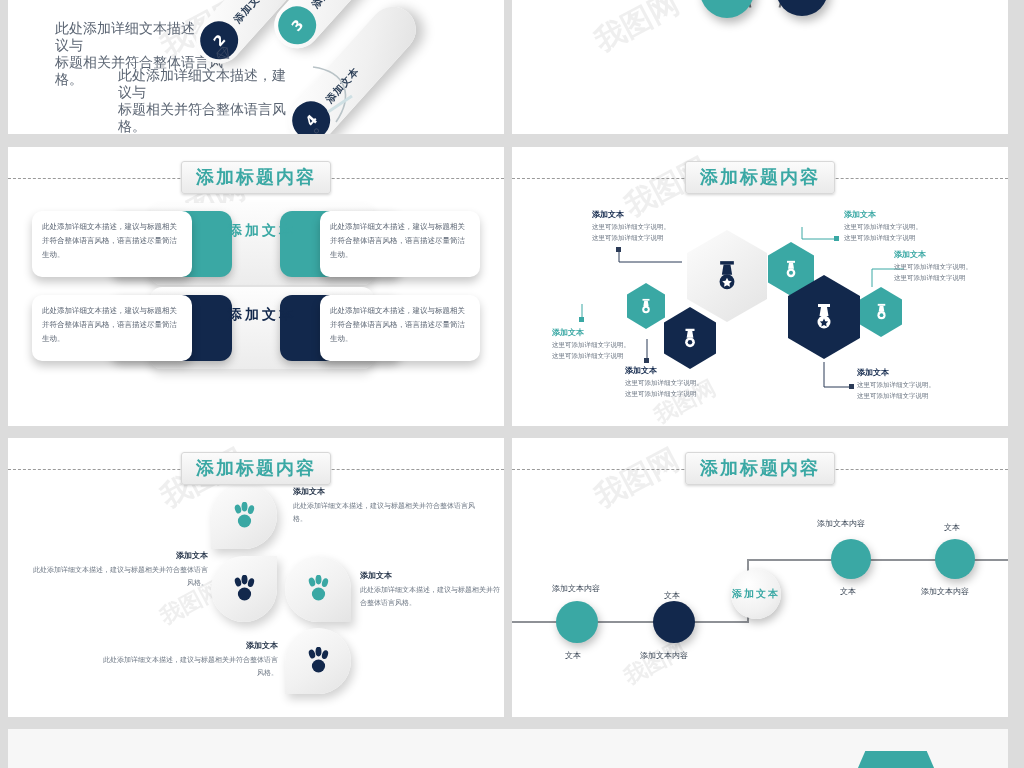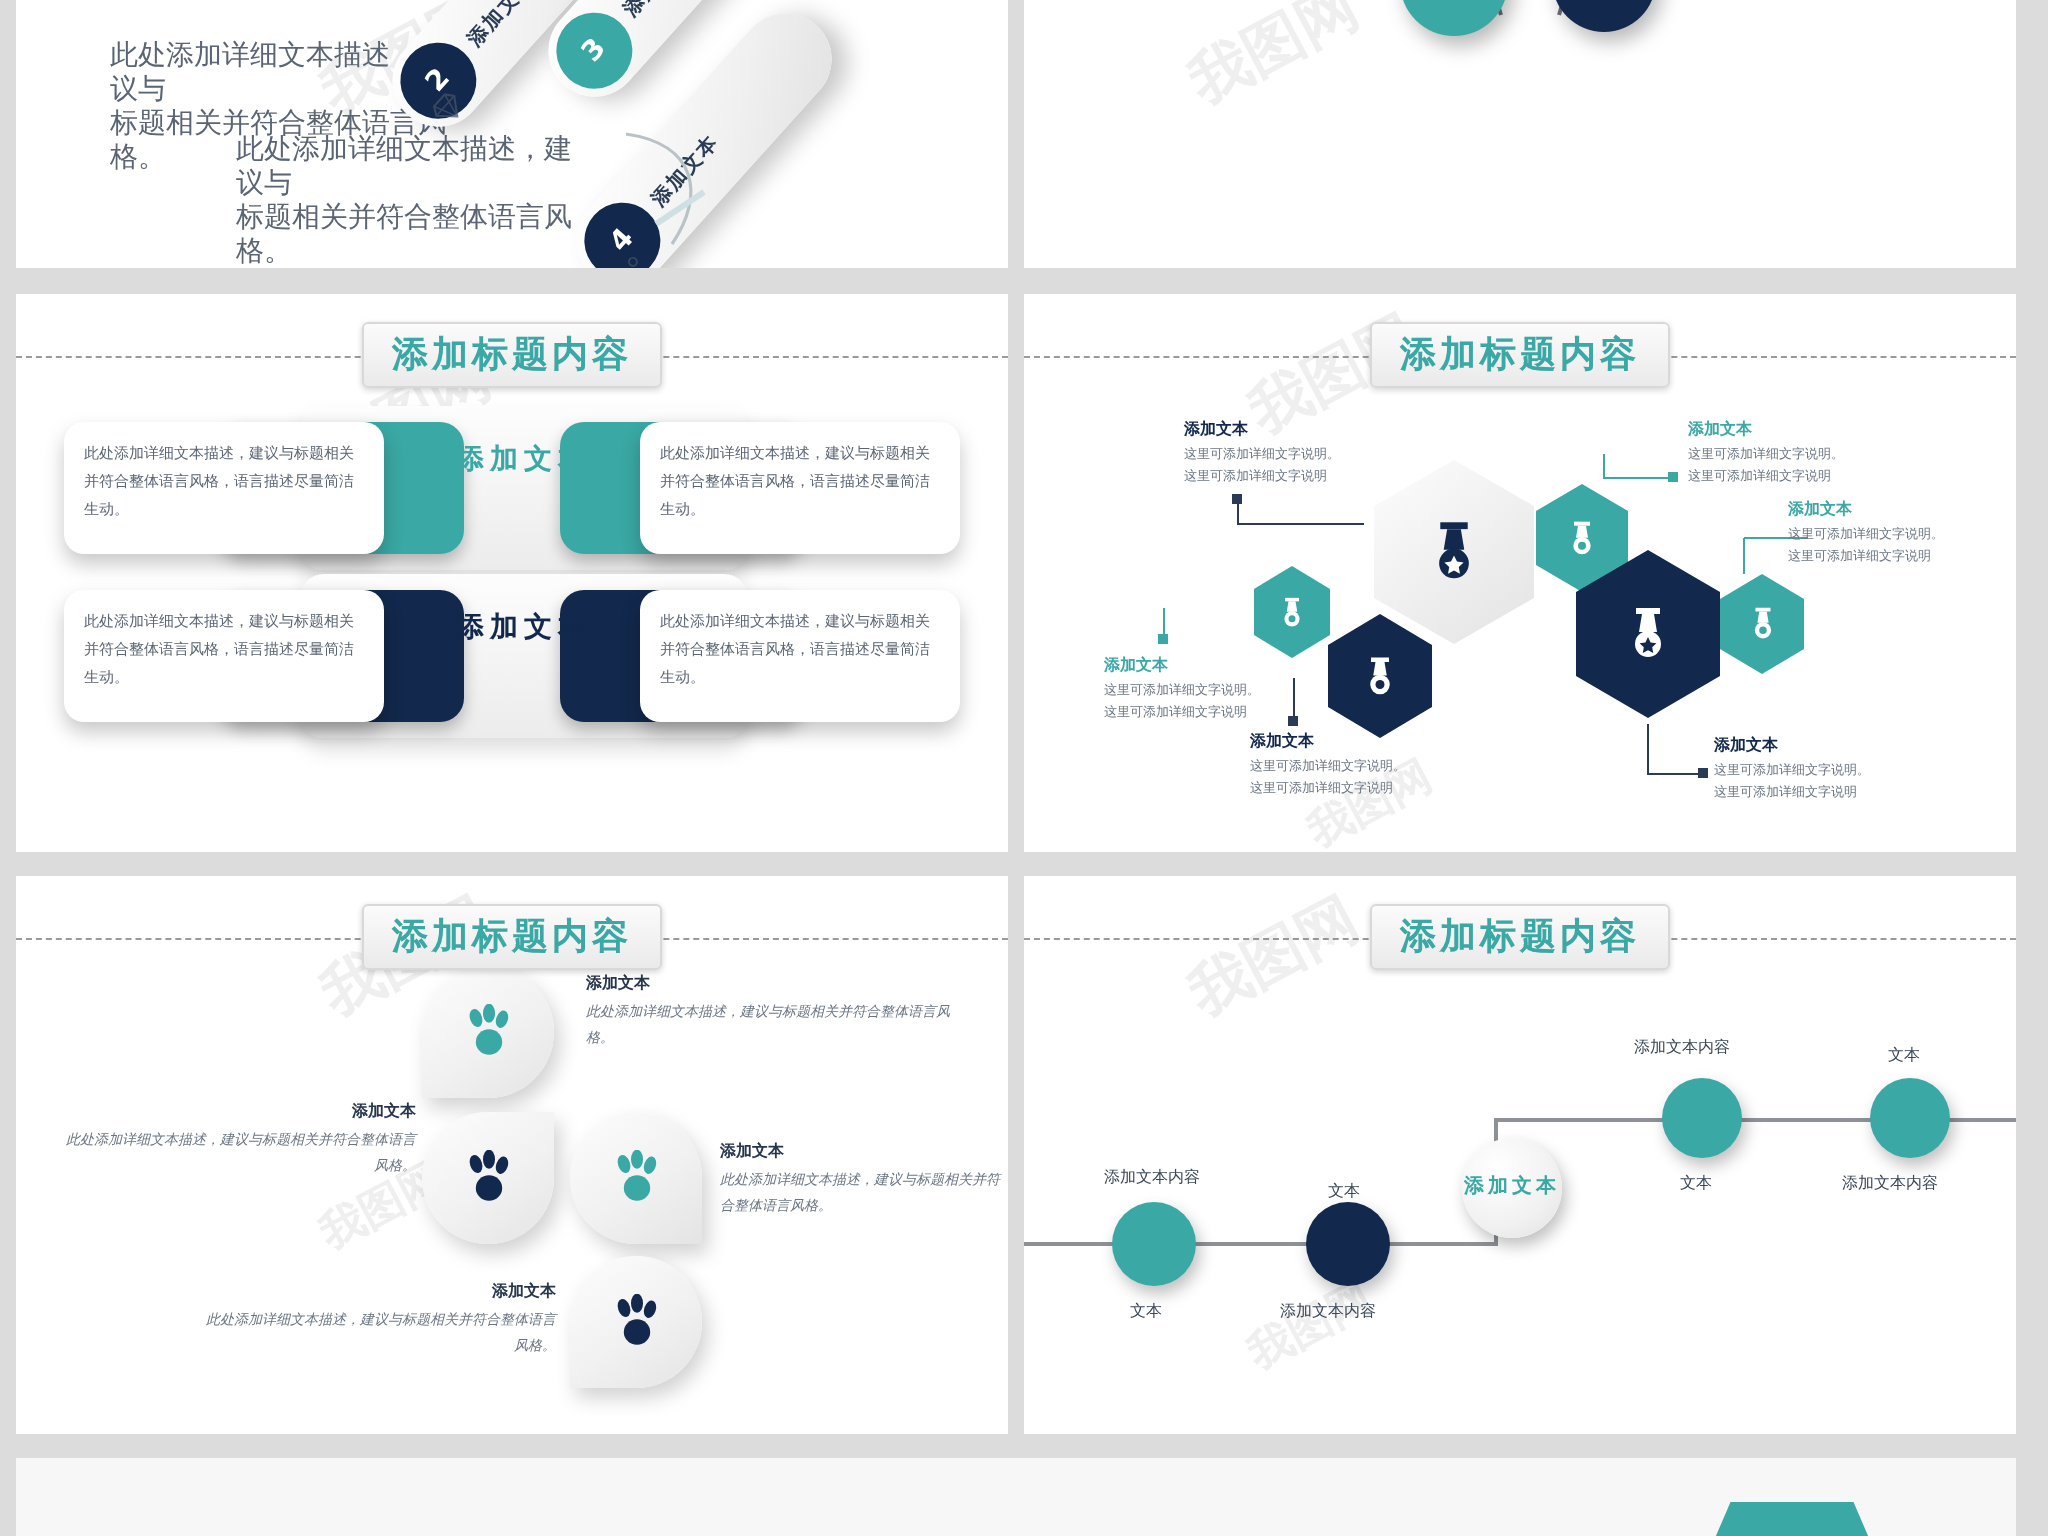--- a/index.html
+++ b/index.html
@@ -129,21 +129,21 @@
     position: absolute; width: 66px; height: 66px;
     background: linear-gradient(145deg,#fdfdfd 0%,#f1f1f1 55%,#e4e4e4 100%);
     box-shadow: 3px 5px 10px rgba(0,0,0,.18);
     display: flex; align-items: center; justify-content: center;
   }
   .leaf.tl { border-radius: 50% 50% 50% 0; }
   .leaf.tr { border-radius: 50% 50% 0 50%; }
   .leaf.bl { border-radius: 50% 0 50% 50%; }
   .ltxt { position: absolute; }
   .ltxt .t { font-size: 8px; font-weight: bold; color:#27364b; margin-bottom:3px; }
-  .ltxt .b { font-size: 7px; color: #6b7582; line-height: 13px; font-style: italic; }
+  .ltxt .b { font-size: 7px; color: #6b7582; line-height: 13px; }
 
   
   .tl-line { position: absolute; background: #8e9196; }
   .dot {
     position: absolute; border-radius: 50%;
     box-shadow: 2px 4px 8px rgba(0,0,0,.25);
   }
   .dot.white {
     background: radial-gradient(circle at 35% 30%, #ffffff 0%, #f1f1f1 60%, #e0e0e0 100%);
     display:flex; align-items:center; justify-content:center;

